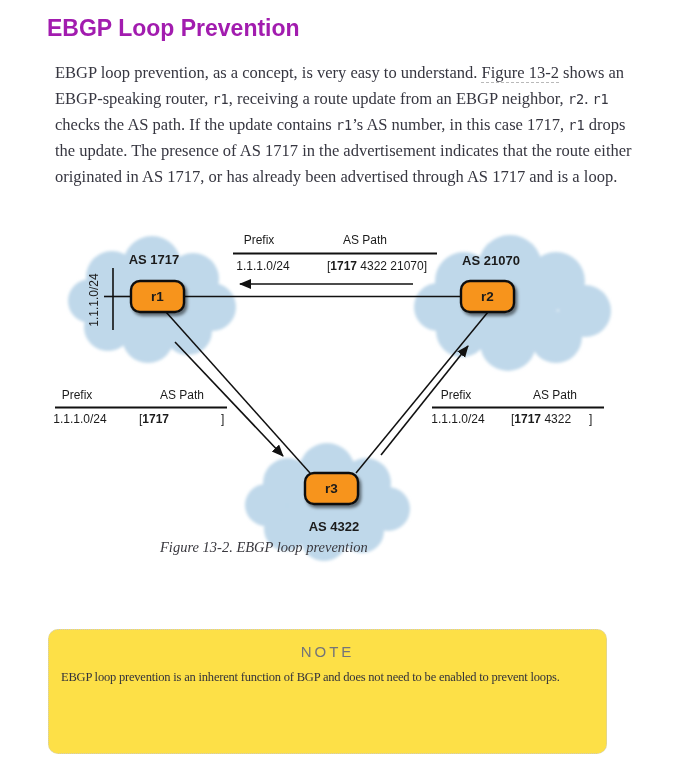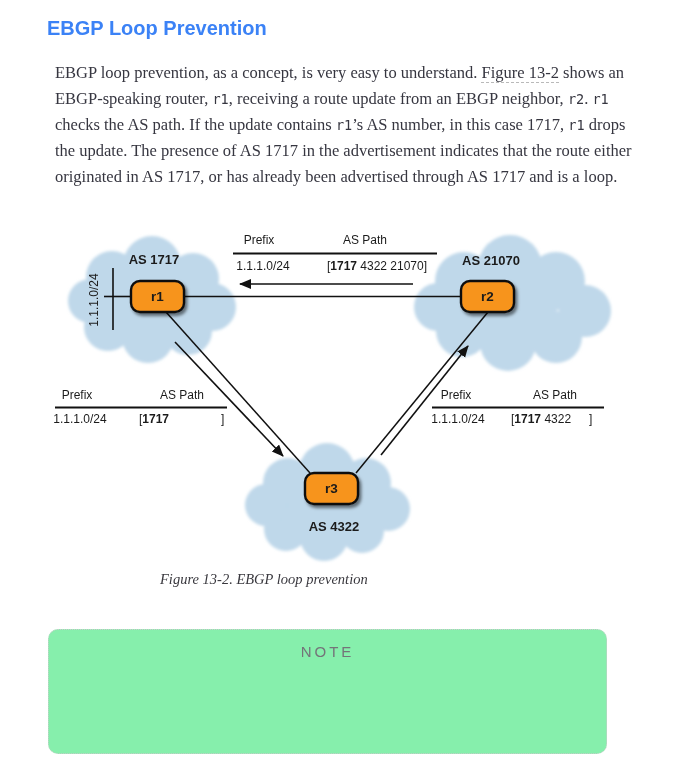--- a/index.html
+++ b/index.html
@@ -5,21 +5,21 @@
   html,body{margin:0;padding:0;}
   body{
     width:682px;height:764px;position:relative;overflow:hidden;
     background:#ffffff;
     font-family:"Liberation Serif","DejaVu Serif",serif;
     color:#39383e;
   }
   .page-title{
     position:absolute;left:47px;top:12px;margin:0;
     font-family:"Liberation Sans","DejaVu Sans",sans-serif;
-    font-weight:700;font-size:20px;line-height:32px;color:#3b82f6;
+    font-weight:700;font-size:23px;line-height:32px;color:#a21caf;
     letter-spacing:0;
   }
   .body-text{
     position:absolute;left:47px;top:52px;width:592px;margin:8px;
     font-size:16.5px;line-height:26px;color:#363640;
     hyphens:manual;
   }
   .body-text a{
     color:#363640;text-decoration:none;
     border-bottom:1px dashed #b9b9b9;
@@ -31,27 +31,27 @@
   figure{margin:0;padding:0;}
   .diagram-svg{position:absolute;left:0;top:225px;}
   .diagram-svg text{
     font-family:"Liberation Sans","DejaVu Sans",sans-serif;
     fill:#1b1b1b;
   }
   .dg-label{font-size:12px;}
   .as-label{font-size:13px;font-weight:bold;}
   .router-label{font-size:13.5px;font-weight:bold;}
   .figure-caption{
-    position:absolute;left:160px;top:571px;
+    position:absolute;left:160px;top:539px;
     font-style:italic;font-size:14.5px;color:#39383e;
   }
   .note-box{
     position:absolute;left:48px;top:629px;width:559px;height:125px;
     box-sizing:border-box;
-    background:#86efac;
+    background:#fde047;
     border:1px dotted #cbcbcb;
     border-radius:10px;
     padding:8px 12px 0 12px;
   }
   .note-title{
     text-align:center;margin:5px 0 9px 0;
     font-family:"Liberation Sans","DejaVu Sans",sans-serif;
     font-size:15px;letter-spacing:3px;color:#747479;font-weight:400;
   }
   .note-line{
@@ -167,13 +167,14 @@
       <text class="dg-label" x="511" y="198"><tspan>[</tspan><tspan font-weight="bold">1717</tspan><tspan> 4322</tspan></text>
       <text class="dg-label" x="589" y="198">]</text>
     </g>
   </svg>
 
   <figcaption class="figure-caption">Figure 13-2. EBGP loop prevention</figcaption>
 </figure>
 
 <aside class="note-box">
   <div class="note-title">NOTE</div>
+  <p class="note-line">EBGP loop prevention is an inherent function of BGP and does not need to be enabled to prevent loops.</p>
 </aside>
 
 </body></html>

